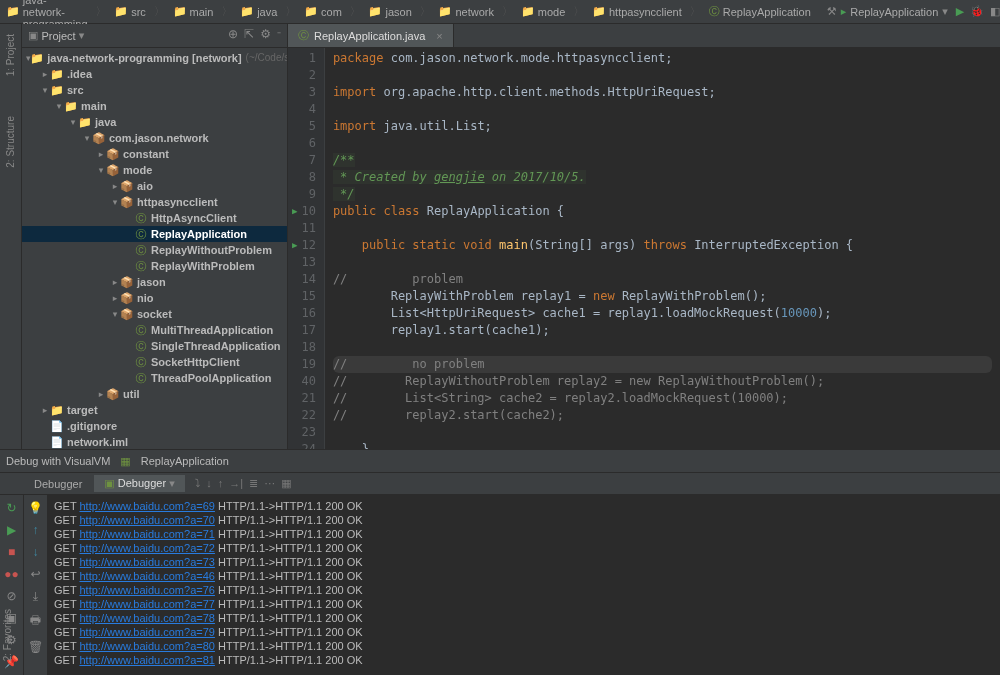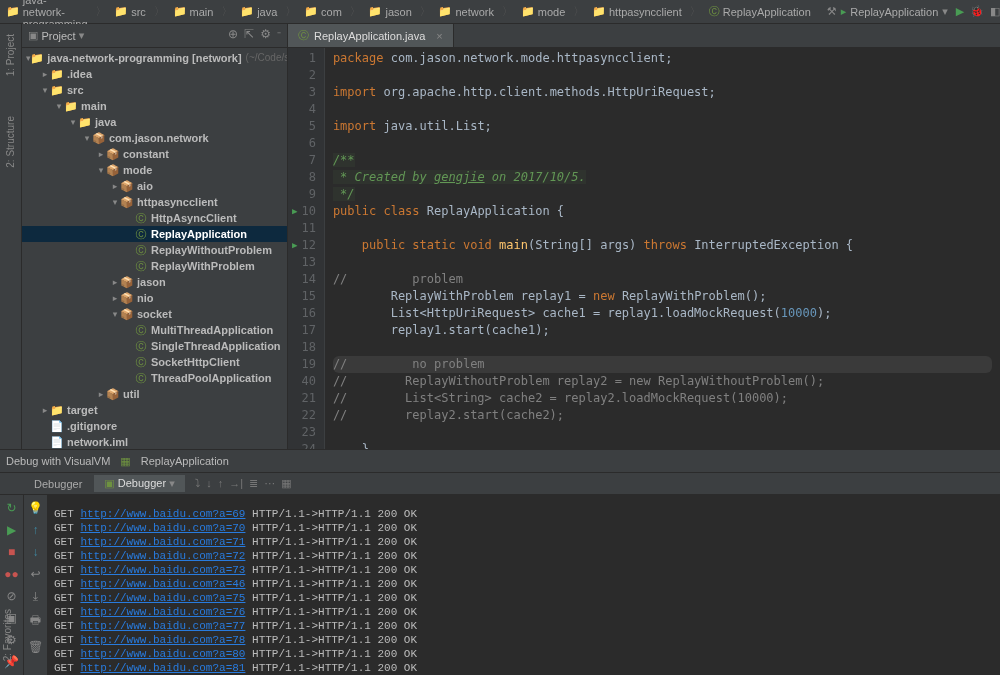--- a/index.html
+++ b/index.html
@@ -202,24 +202,24 @@
 .console-left span { color: #888; cursor: pointer; font-size: 12px; }
 .console-left2 {
   width: 24px;
   background: #3c3f41;
   border-right: 1px solid #2b2b2b;
   display: flex; flex-direction: column; align-items: center; gap: 8px; padding-top: 6px;
 }
 .console-left2 span { color: #c75450; cursor: pointer; font-size: 12px; }
 .console-body {
   flex: 1;
-  font-family: Liberation Mono, monospace;
+  font-family: Liberation Sans, sans-serif;
   font-size: 11px;
   line-height: 14px;
-  padding: 12px 6px;
+  padding: 4px 6px;
   color: #bbb;
   overflow: auto;
 }
 .console-body .crow { white-space: pre; }
 </style>
 </head>
 <body>
 
 <div class="breadcrumb">
   <div id="bc-items" style="display:flex;gap:8px;align-items:center;">
@@ -574,24 +574,24 @@
     <span style="color:#888;">🖶</span>
     <span style="color:#888;">🗑</span>
   </div>
   <div class="console-body" id="console">
       <div class="crow">GET <span class="link">http://www.baidu.com?a=69</span> HTTP/1.1-&gt;HTTP/1.1 200 OK</div>
       <div class="crow">GET <span class="link">http://www.baidu.com?a=70</span> HTTP/1.1-&gt;HTTP/1.1 200 OK</div>
       <div class="crow">GET <span class="link">http://www.baidu.com?a=71</span> HTTP/1.1-&gt;HTTP/1.1 200 OK</div>
       <div class="crow">GET <span class="link">http://www.baidu.com?a=72</span> HTTP/1.1-&gt;HTTP/1.1 200 OK</div>
       <div class="crow">GET <span class="link">http://www.baidu.com?a=73</span> HTTP/1.1-&gt;HTTP/1.1 200 OK</div>
       <div class="crow">GET <span class="link">http://www.baidu.com?a=46</span> HTTP/1.1-&gt;HTTP/1.1 200 OK</div>
-      <div class="crow">GET <span class="link">http://www.baidu.com?a=75</span> HTTP/1.1-&gt;HTTP/1.1 200 OK</div>
       <div class="crow">GET <span class="link">http://www.baidu.com?a=76</span> HTTP/1.1-&gt;HTTP/1.1 200 OK</div>
       <div class="crow">GET <span class="link">http://www.baidu.com?a=77</span> HTTP/1.1-&gt;HTTP/1.1 200 OK</div>
       <div class="crow">GET <span class="link">http://www.baidu.com?a=78</span> HTTP/1.1-&gt;HTTP/1.1 200 OK</div>
+      <div class="crow">GET <span class="link">http://www.baidu.com?a=79</span> HTTP/1.1-&gt;HTTP/1.1 200 OK</div>
       <div class="crow">GET <span class="link">http://www.baidu.com?a=80</span> HTTP/1.1-&gt;HTTP/1.1 200 OK</div>
       <div class="crow">GET <span class="link">http://www.baidu.com?a=81</span> HTTP/1.1-&gt;HTTP/1.1 200 OK</div>
     </div>
 </div>
 
 <div style="position:fixed;left:0;bottom:10px;">
   <div class="vlabel" style="writing-mode:vertical-rl;transform:rotate(180deg);font-size:10px;color:#888;padding:4px 2px;">2: Favorites</div>
 </div>
 
 </body></html>

